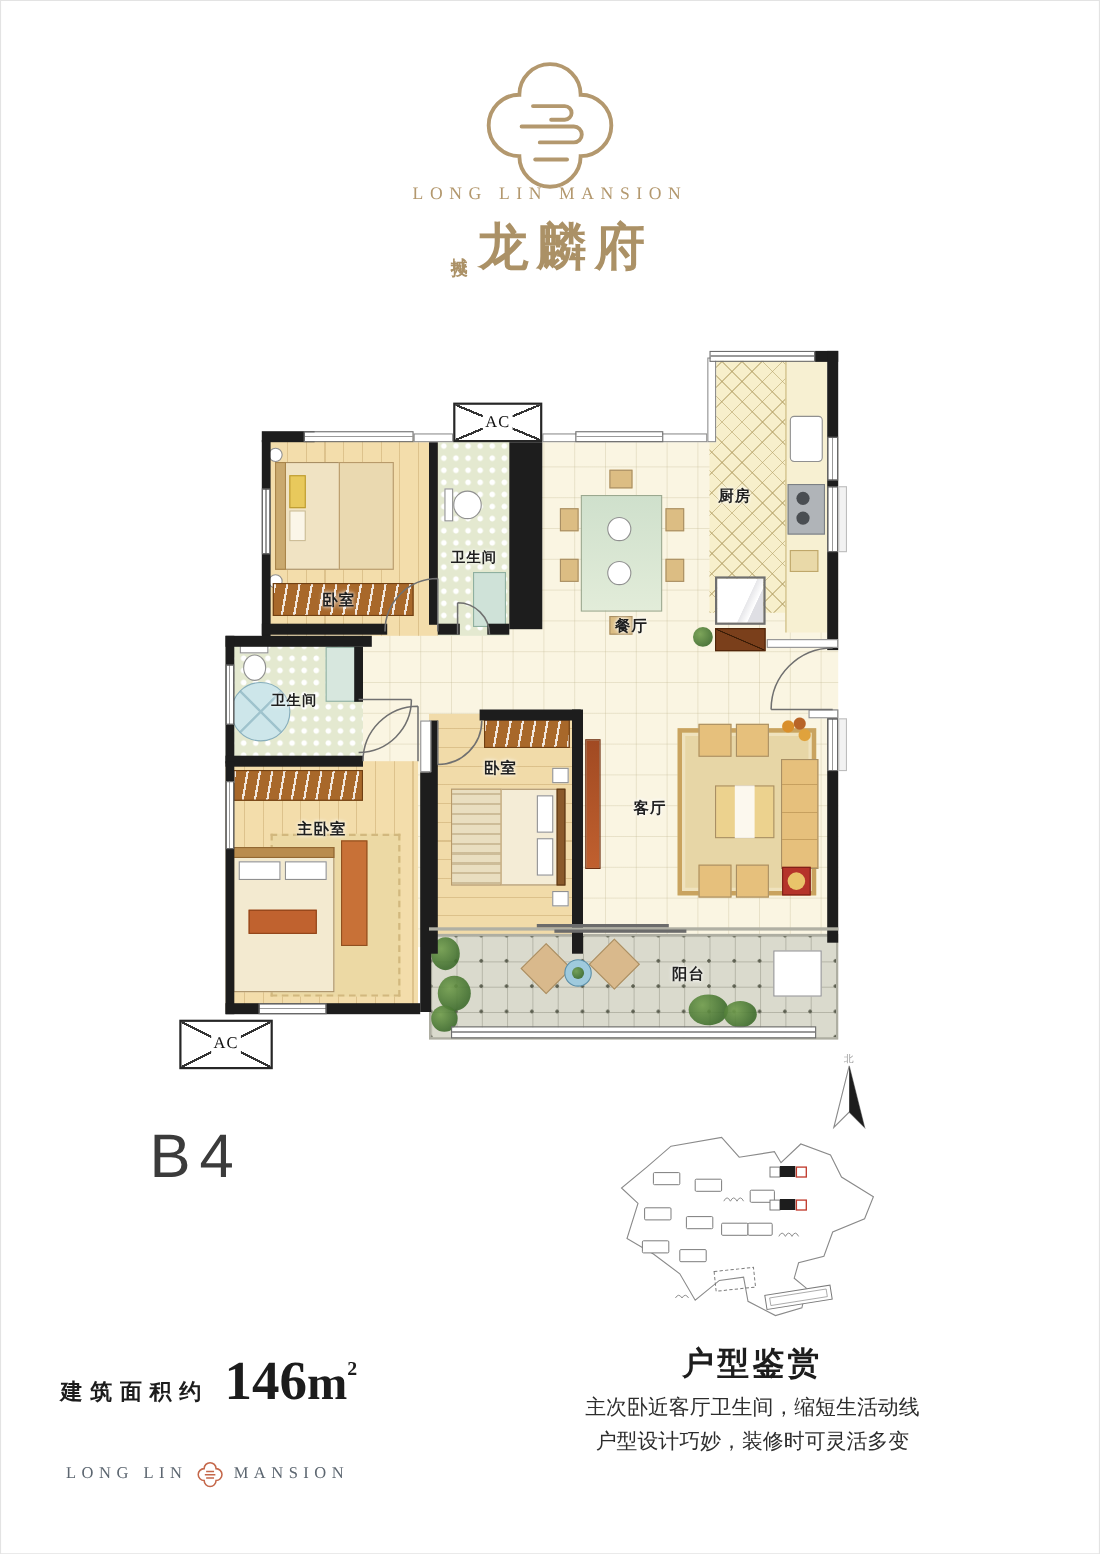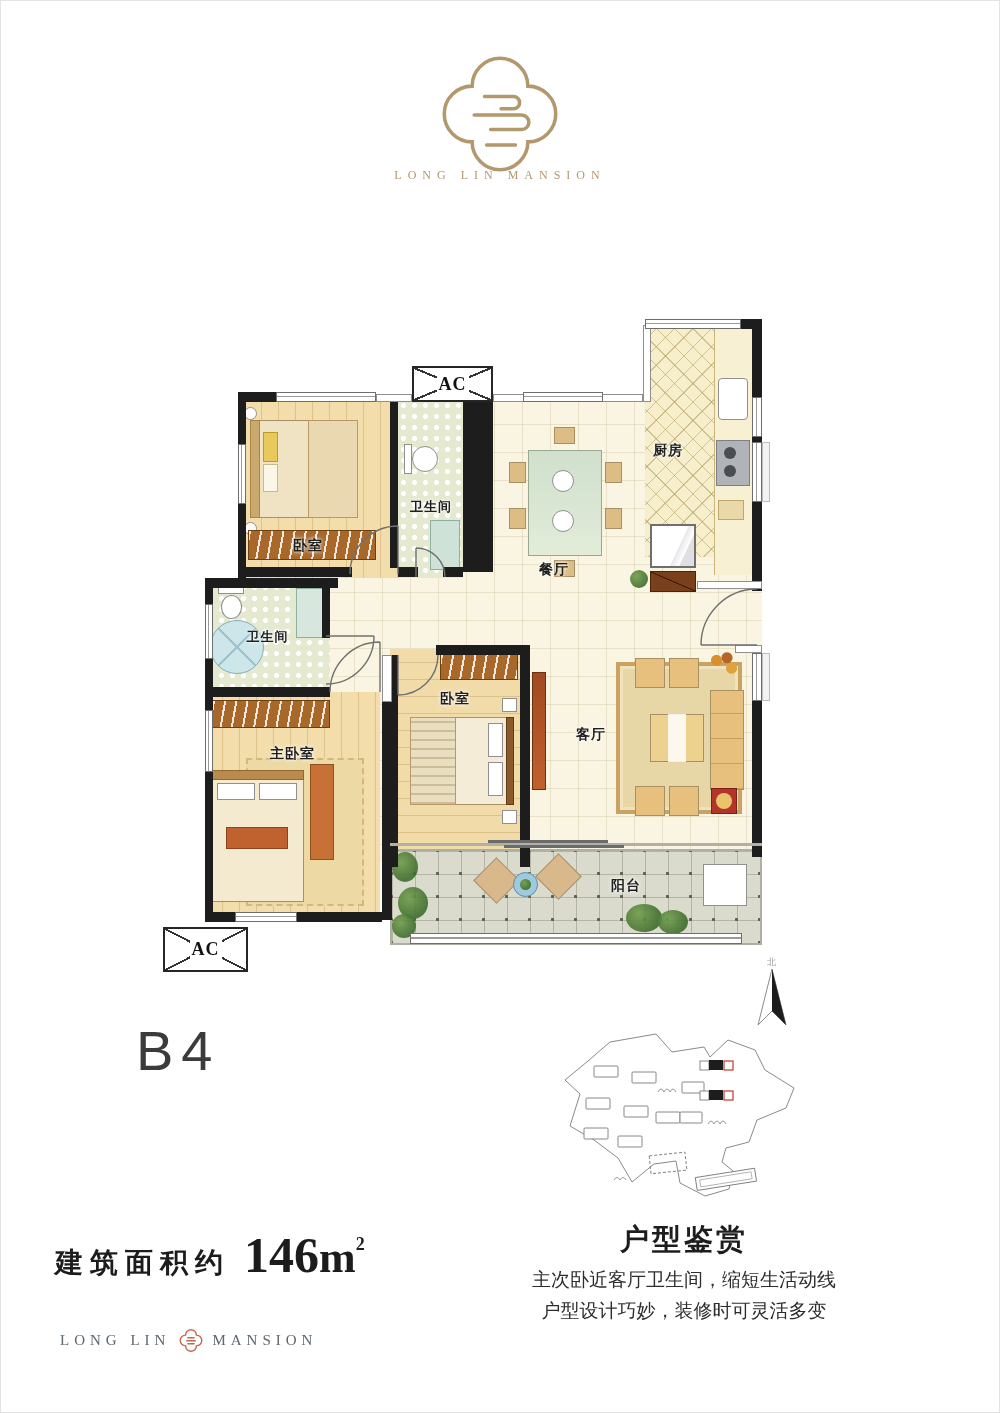--- a/index.html
+++ b/index.html
@@ -35,21 +35,21 @@
        radial-gradient(circle,#5c5f50 1.3px,transparent 1.9px),
        linear-gradient(rgba(150,150,135,.55) 1px,transparent 1px),
        linear-gradient(90deg,rgba(150,150,135,.55) 1px,transparent 1px);
      background-size:23px 23px,23px 23px,23px 23px;
      background-position:11px 11px,0 0,0 0;
      border:2px solid #aeaea2;box-sizing:border-box;}
   .acbox{background:
        linear-gradient(to top right,transparent calc(50% - 1px),#333 calc(50% - 1px) calc(50% + 1px),transparent calc(50% + 1px)),
        linear-gradient(to bottom right,transparent calc(50% - 1px),#333 calc(50% - 1px) calc(50% + 1px),transparent calc(50% + 1px)),#fff;
      border:2px solid #262626;box-sizing:border-box;display:flex;align-items:center;justify-content:center;}
-  .aclabel{font-family:"Liberation Serif",serif;font-weight:bold;font-size:18px;color:#111;background:#fff;padding:0 2px;letter-spacing:1px;}
+  .aclabel{font-family:"Liberation Serif",serif;font-weight:normal;font-size:15px;color:#111;background:#fff;padding:0 2px;letter-spacing:1px;}
   .rlabel{font-weight:bold;font-size:14px;color:#1f1f1f;text-align:center;letter-spacing:1px;
           text-shadow:0 0 3px rgba(255,255,255,.95),0 0 5px rgba(255,255,255,.8);}
   .furn{box-sizing:border-box;border:1px solid #a98f64;}
   .white{background:#fff;border:1px solid #909090;box-sizing:border-box;}
   .ward{background:#a8682a;border:1px solid #6f3f12;box-sizing:border-box;
      background-image:repeating-linear-gradient(100deg,rgba(255,255,255,.85) 0 2px,transparent 2px 11px);}
   .speck{background-image:radial-gradient(rgba(120,90,50,.35) .8px,transparent 1.2px);background-size:7px 7px;}
   .plant{background:radial-gradient(circle at 35% 35%,#6f9c4b,#3f6d2d 70%);border-radius:50%;opacity:.9;}
 </style>
 </head>
@@ -57,22 +57,26 @@
 
 <div class="page">
 
   <svg class="abs" style="left:437px;top:50px;" width="126" height="128" viewBox="0 0 120 124">
     <path d="M33,35 A27,27 0 1 1 87,35 A27,27 0 1 1 87,89 A27,27 0 1 1 33,89 A27,27 0 1 1 33,35 Z" fill="none" stroke="#b3986e" stroke-width="3.4"></path>
     <path d="M45,45 h28 a6,6 0 0 1 0 12 h-12" fill="none" stroke="#b3986e" stroke-width="3.4" stroke-linecap="round"></path>
     <path d="M35,63 h46 a7,7 0 0 1 0 14 h-30" fill="none" stroke="#b3986e" stroke-width="3.4" stroke-linecap="round"></path>
     <path d="M47,92 h28" fill="none" stroke="#b3986e" stroke-width="3.4" stroke-linecap="round"></path>
   </svg>
 
-  <div class="abs serif" style="left:330px;top:168px;width:340px;text-align:center;font-size:12px;letter-spacing:6px;color:#b3986e;">LONG LIN MANSION</div>
-
+  <div class="abs serif" style="left:330px;top:168px;width:340px;text-align:center;font-size:16px;letter-spacing:6px;color:#b3986e;">LONG LIN MANSION</div>
+
+  <div class="abs" style="left:330px;top:194px;width:340px;display:flex;align-items:center;justify-content:center;gap:9px;">
+    <div class="serif" style="writing-mode:vertical-rl;font-size:15px;letter-spacing:3px;color:#ab9166;font-weight:bold;">城投</div>
+    <div class="serif" style="font-size:46px;font-weight:bold;letter-spacing:7px;color:#ab9166;">龙麟府</div>
+  </div>
 
   <div class="abs" style="left:158px;top:312px;width:650px;height:662px;">
 
     <div class="abs cream" style="left:84px;top:84px;width:520px;height:465px;"></div>
     <div class="abs lattice" style="left:487px;top:15px;width:96px;height:230px;"></div>
     <div class="abs wood" style="left:86px;top:88px;width:154px;height:178px;"></div>
     <div class="abs bathdots" style="left:240px;top:88px;width:65px;height:178px;"></div>
     <div class="abs bathdots" style="left:47px;top:270px;width:125px;height:110px;"></div>
     <div class="abs wood" style="left:47px;top:380px;width:175px;height:228px;"></div>
     <div class="abs woodh" style="left:232px;top:337px;width:130px;height:218px;"></div>
@@ -216,21 +220,21 @@
         <path d="M287,265 A29 29 0 0 0 258,236 M258,236 L258,265"></path>
         <path d="M168,372 A48 48 0 0 0 216,324 M216,324 L168,324"></path>
         <path d="M172,380 A50 50 0 0 1 222,330 M222,330 L222,380"></path>
         <path d="M280,343 A40 40 0 0 1 240,383 M240,383 L240,343"></path>
         <path d="M599,277 A56 56 0 0 0 543,333 M543,333 L599,333"></path>
       </g>
     </svg>
 
     <div class="abs rlabel" style="left:110px;top:225px;width:80px;">卧室</div>
     <div class="abs rlabel" style="left:238px;top:186px;width:70px;font-size:13px;">卫生间</div>
-    <div class="abs rlabel" style="left:364px;top:249px;width:64px;">餐厅</div>
+    <div class="abs rlabel" style="left:384px;top:249px;width:64px;">餐厅</div>
     <div class="abs rlabel" style="left:470px;top:130px;width:80px;">厨房</div>
     <div class="abs rlabel" style="left:47px;top:316px;width:125px;font-size:13px;">卫生间</div>
     <div class="abs rlabel" style="left:47px;top:433px;width:175px;">主卧室</div>
     <div class="abs rlabel" style="left:232px;top:378px;width:130px;">卧室</div>
     <div class="abs rlabel" style="left:383px;top:414px;width:100px;">客厅</div>
     <div class="abs rlabel" style="left:418px;top:565px;width:100px;">阳台</div>
   </div>
 
   <div class="abs" style="left:136px;top:1018px;font-size:56px;letter-spacing:8px;color:#3b3b3b;font-weight:400;">B4</div>
 
@@ -270,21 +274,21 @@
     </g>
     <g fill="none" stroke="#8f8f8f" stroke-width="0.9">
       <path d="M100,62 q3,-6 6,0 q3,-6 6,0 q3,-6 6,0"></path>
       <path d="M150,94 q3,-6 6,0 q3,-6 6,0 q3,-6 6,0"></path>
       <path d="M56,150 q3,-5 6,0 q3,-5 6,0"></path>
     </g>
   </svg>
 
 
   <div class="abs" style="left:55px;top:1226px;display:flex;align-items:baseline;">
-    <span class="serif" style="font-size:28px;font-weight:bold;letter-spacing:7px;color:#1c1c1c;">建筑面积约</span>
+    <span class="serif" style="font-size:20px;font-weight:bold;letter-spacing:7px;color:#1c1c1c;">建筑面积约</span>
     <span class="serif" style="font-size:50px;font-weight:bold;color:#1c1c1c;margin-left:14px;">146</span>
       <span class="serif" style="font-size:44px;font-weight:bold;color:#1c1c1c;">m</span>
       <span class="serif" style="font-size:18px;font-weight:bold;color:#1c1c1c;position:relative;top:-22px;">2</span>
   </div>
 
   <div class="abs serif" style="left:534px;top:1220px;width:300px;text-align:center;font-size:29px;font-weight:bold;letter-spacing:3px;color:#1d1d1d;">户型鉴赏</div>
 
   <div class="abs" style="left:500px;top:1264px;width:368px;text-align:center;font-size:19px;line-height:31px;color:#2d2d2d;">
     <div>主次卧近客厅卫生间，缩短生活动线</div>
     <div>户型设计巧妙，装修时可灵活多变</div>

